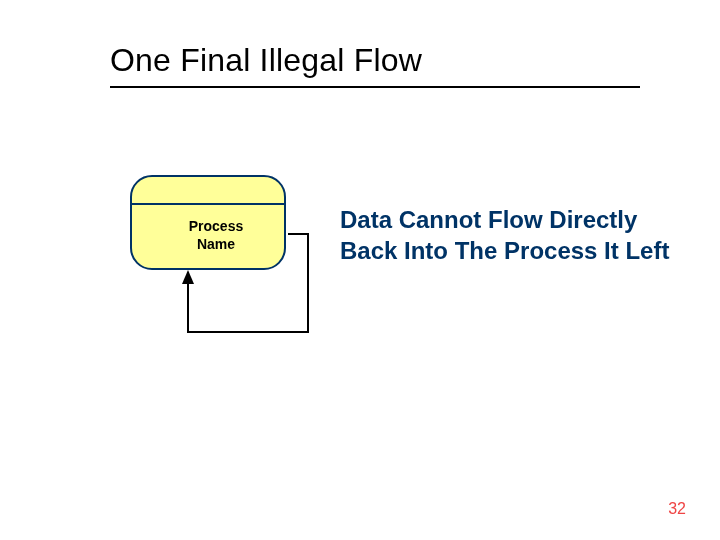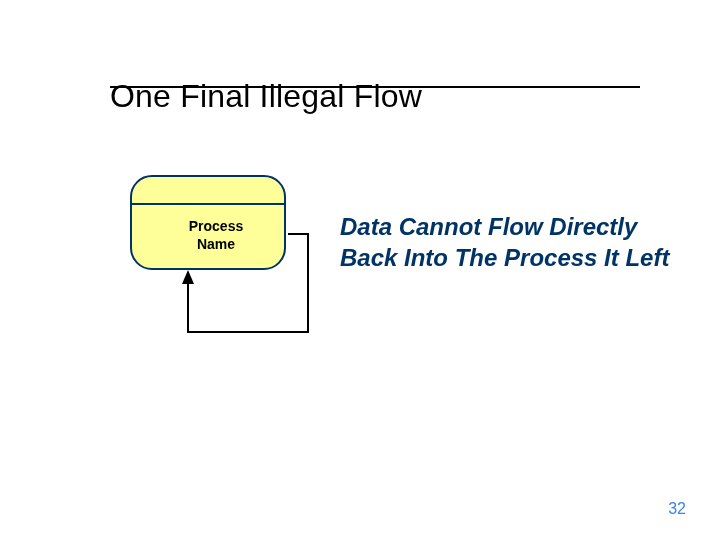--- a/index.html
+++ b/index.html
@@ -18,21 +18,20 @@
     width: 720px;
     height: 540px;
   }
   .title {
     position: absolute;
     left: 110px;
     top: 42px;
     font-size: 32px;
     font-weight: 400;
     letter-spacing: 0.2px;
-    margin-top: 36px;
   }
   .title-rule {
     position: absolute;
     left: 110px;
     top: 86px;
     width: 530px;
     height: 0;
     border-top: 2px solid #000;
   }
 
@@ -96,32 +95,30 @@
   }
 
   .rule-text {
     position: absolute;
     left: 340px;
     top: 205px;
     width: 330px;
     font-family: Verdana, Geneva, sans-serif;
     font-size: 24px;
     font-weight: 700;
-    font-style: italic;
     color: #003366;
     line-height: 1.28;
-    margin-top: 7px;
   }
 
   .page-num {
     position: absolute;
     right: 34px;
     bottom: 22px;
     font-size: 16px;
-    color: #3b82f6;
+    color: #ef4444;
   }
 </style>
 </head>
 <body>
 
 <div class="slide">
 
   <div class="title">One Final Illegal Flow</div>
   <div class="title-rule"></div>
 

